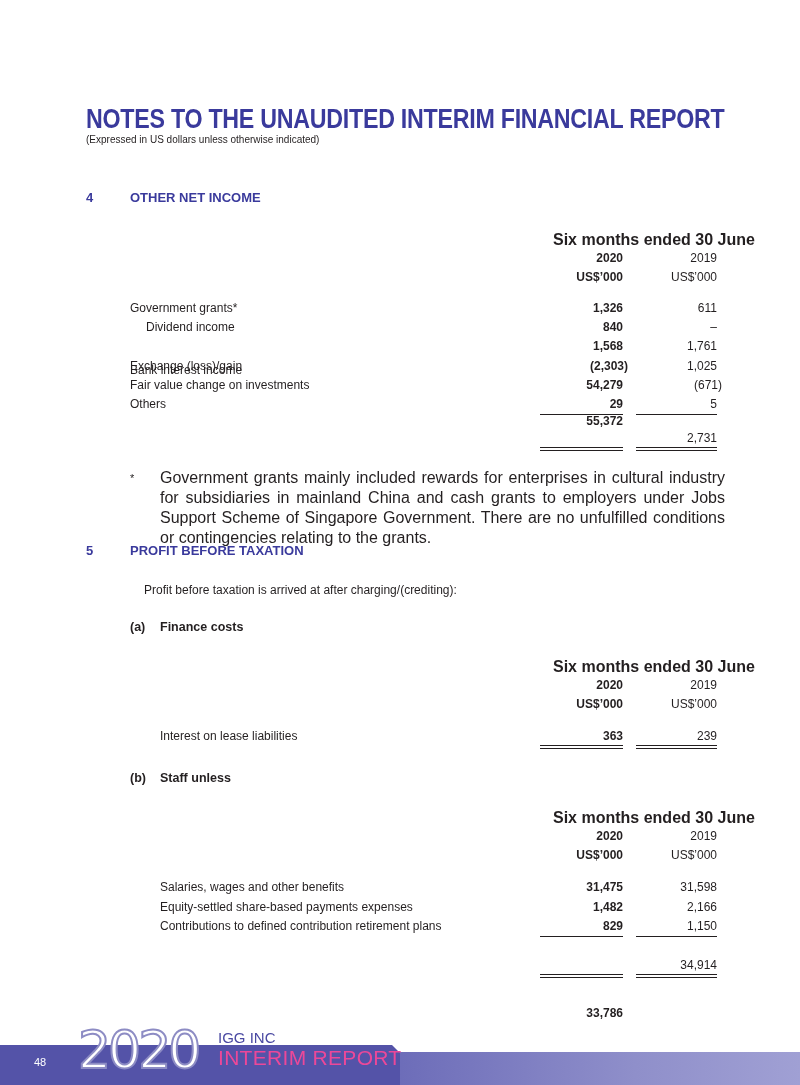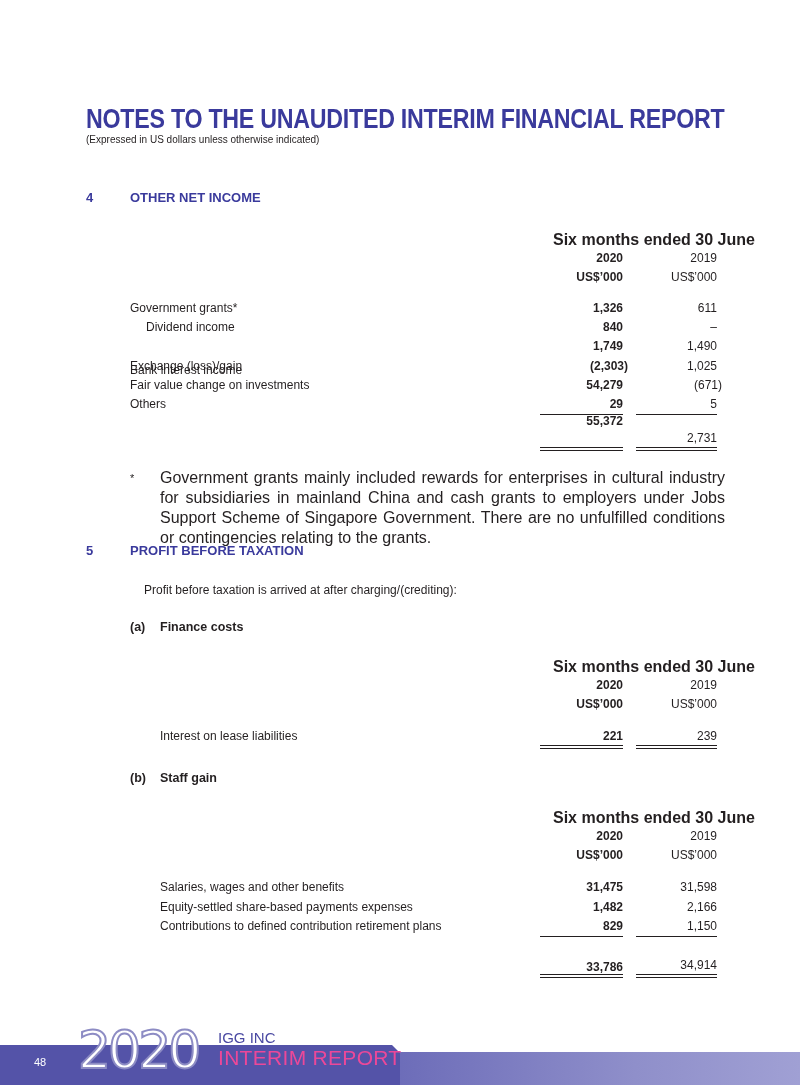--- a/index.html
+++ b/index.html
@@ -60,22 +60,22 @@
     <div class="col-a" style="top:301px;">1,326</div>
     <div class="col-b" style="top:301px;">611</div>
   </div>
   <div>
     <div class="txt" style="left:146px;top:320px;">Dividend income</div>
     <div class="col-a" style="top:320px;">840</div>
     <div class="col-b" style="top:320px;">–</div>
   </div>
   <div>
     <div class="txt" style="left:130px;top:339px;margin-top:24px;">Bank interest income</div>
-    <div class="col-a" style="top:339px;">1,749</div>
-    <div class="col-b" style="top:339px;">1,490</div>
+    <div class="col-a" style="top:339px;">1,568</div>
+    <div class="col-b" style="top:339px;">1,761</div>
   </div>
   <div>
     <div class="txt" style="left:130px;top:359px;">Exchange (loss)/gain</div>
     <div class="col-a" style="top:359px;left:543px;">(2,303)</div>
     <div class="col-b" style="top:359px;">1,025</div>
   </div>
   <div>
     <div class="txt" style="left:130px;top:378px;">Fair value change on investments</div>
     <div class="col-a" style="top:378px;">54,279</div>
     <div class="col-b" style="top:378px;left:637px;">(671)</div>
@@ -108,29 +108,29 @@
   <span class="sub-letter">(a)</span>
   <span class="sub-title">Finance costs</span>
 </div>
 <div class="hdr-period" style="top:658px;">Six months ended 30 June</div>
 <div class="col-a" style="top:678px;">2020</div>
 <div class="col-b" style="top:678px;">2019</div>
 <div class="col-a" style="top:697px;">US$’000</div>
 <div class="col-b" style="top:697px;">US$’000</div>
 <div>
   <div class="txt" style="left:160px;top:729px;">Interest on lease liabilities</div>
-  <div class="col-a" style="top:729px;">221</div>
+  <div class="col-a" style="top:729px;">363</div>
   <div class="col-b" style="top:729px;">239</div>
 </div>
 <div class="dbl-a" style="top:745px;"></div>
 <div class="dbl-b" style="top:745px;"></div>
 
 <div class="sub-head" style="top:771px;left:0;width:800px;height:18px;">
   <span class="sub-letter">(b)</span>
-  <span class="sub-title">Staff gain</span>
+  <span class="sub-title">Staff unless</span>
 </div>
 <div class="hdr-period" style="top:809px;">Six months ended 30 June</div>
 <div class="col-a" style="top:829px;">2020</div>
 <div class="col-b" style="top:829px;">2019</div>
 <div class="col-a" style="top:848px;">US$’000</div>
 <div class="col-b" style="top:848px;">US$’000</div>
 
 <div>
   <div>
     <div class="txt" style="left:160px;top:880px;">Salaries, wages and other benefits</div>
@@ -143,21 +143,21 @@
     <div class="col-b" style="top:900px;">2,166</div>
   </div>
   <div>
     <div class="txt" style="left:160px;top:919px;">Contributions to defined contribution retirement plans</div>
     <div class="col-a" style="top:919px;">829</div>
     <div class="col-b" style="top:919px;">1,150</div>
   </div>
   <div class="line-a" style="top:936px;"></div>
   <div class="line-b" style="top:936px;"></div>
   <div>
-    <div class="col-a" style="top:960px;font-weight:bold;">33,786</div>
+    <div class="col-a" style="top:1006px;font-weight:bold;">33,786</div>
     <div class="col-b" style="top:958px;">34,914</div>
   </div>
   <div class="dbl-a" style="top:974px;"></div>
   <div class="dbl-b" style="top:974px;"></div>
 </div>
 
 <div class="footer-band"></div>
 <div class="footer-slant"></div>
 <div class="footer-tab"></div>
 <div class="page-num">48</div>

